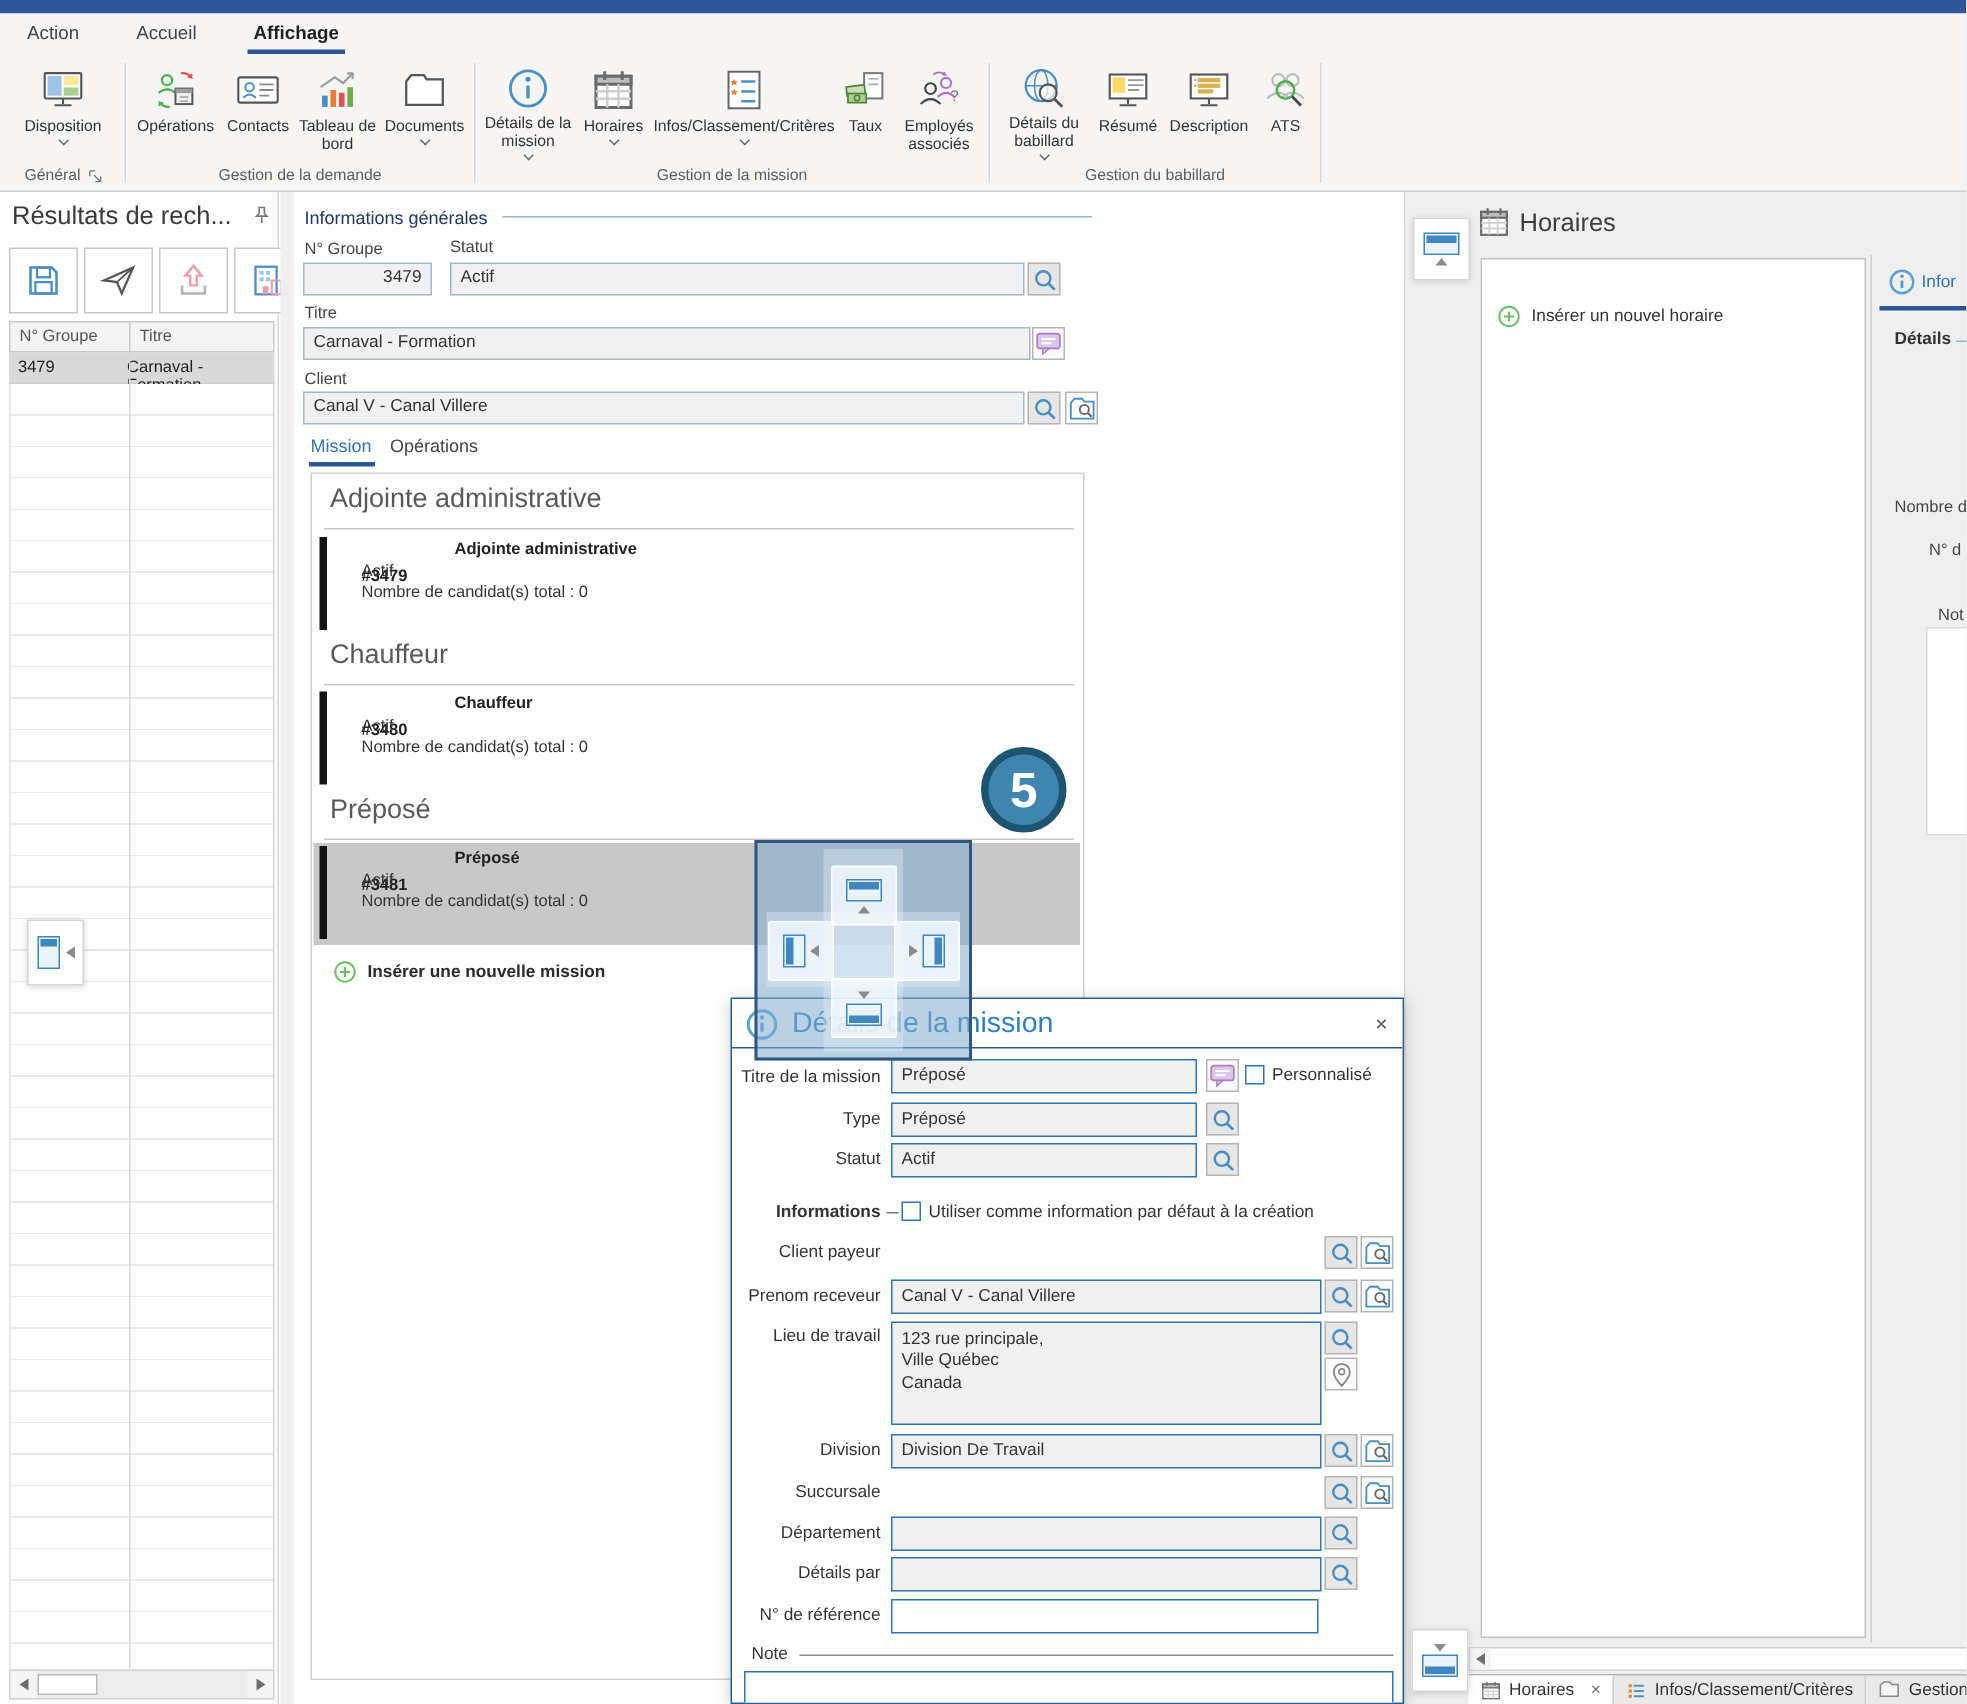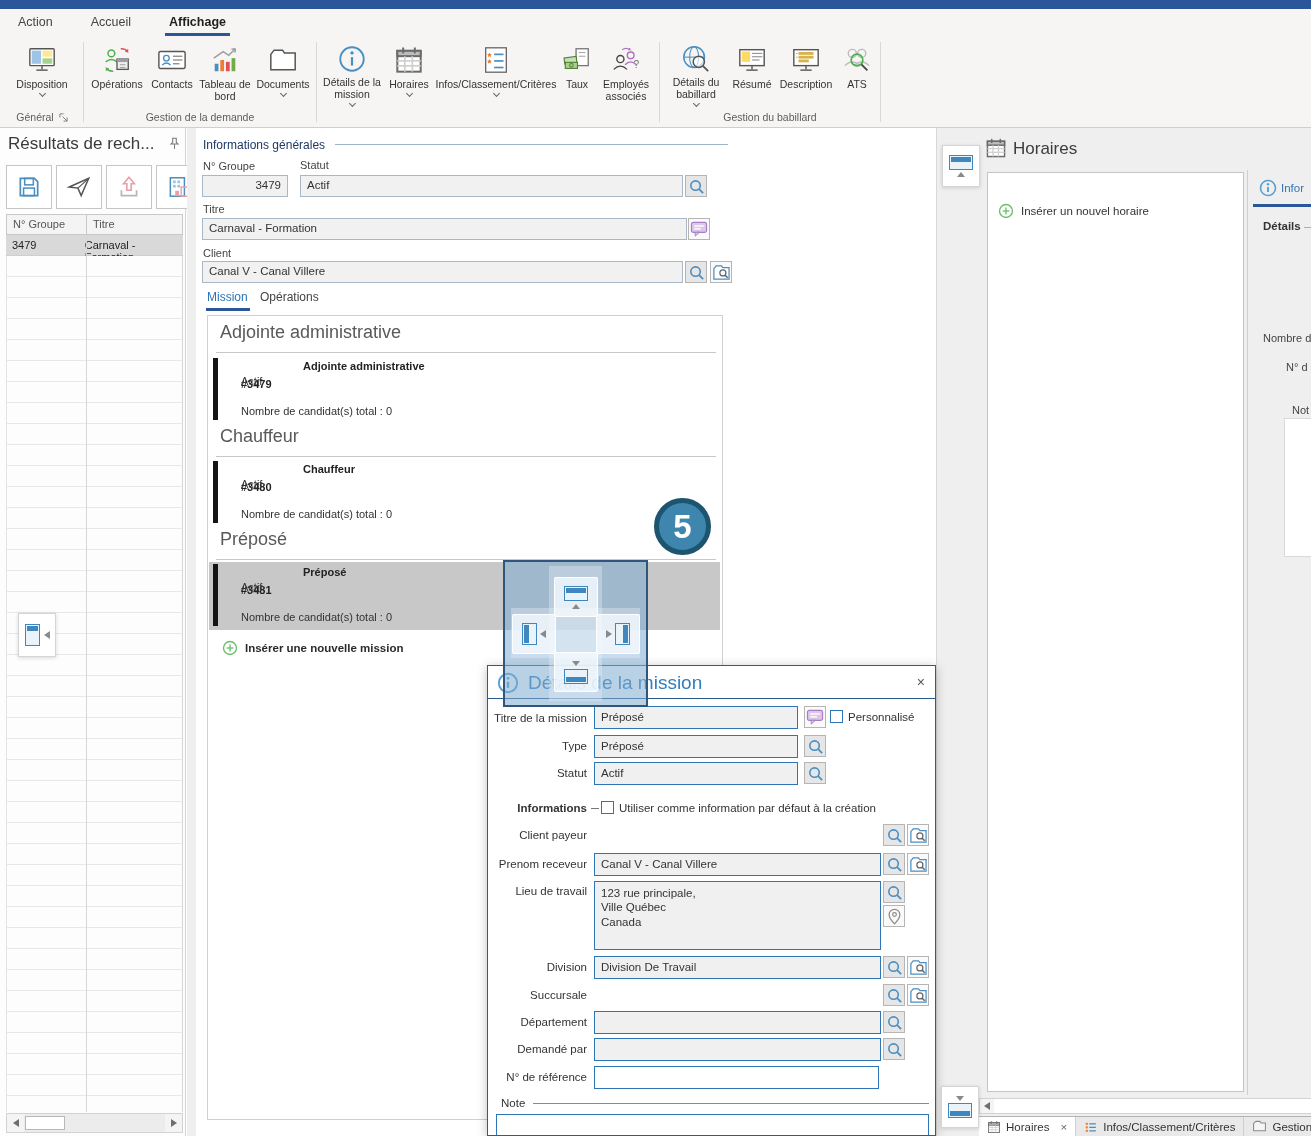--- a/index.html
+++ b/index.html
@@ -63,21 +63,21 @@
   .mtab-underline { position:absolute; left:10px; top:180px; width:44px; height:3px; background:#2b579a; }
   .mcontainer { position:absolute; left:11px; top:187px; width:516px; height:805px; background:#fff; border:1px solid #d0d0d0; }
   .msec-h { position:absolute; left:12px; font-size:18px; color:#595959; }
   .msec-hr { position:absolute; left:8px; width:500px; height:1px; background:#c8c8c8; }
   .mitem { position:absolute; left:1px; width:511px; height:68px; }
   .mitem.selected { background:#c8c8c8; }
   .mbar { position:absolute; left:4px; top:2px; width:5px; height:62px; background:#141414; }
   .mid { position:absolute; left:32px; top:22px; font-size:11px; font-weight:bold; color:#222; }
   .mname { position:absolute; left:94px; top:4px; font-size:11px; font-weight:bold; color:#222; }
   .mstat { position:absolute; left:32px; top:19px; font-size:11px; color:#333; }
-  .mtot { position:absolute; left:32px; top:33px; font-size:11px; color:#333;margin-top:16px; }
+  .mtot { position:absolute; left:32px; top:33px; font-size:11px; color:#333; }
 
   
   .dialog { position:absolute; left:487px; top:665px; width:449px; height:471px; background:#fff; border:1px solid #2a5d8f; box-shadow:0 2px 10px rgba(0,0,0,0.25); z-index:20; overflow:hidden; }
   .dlg-head { position:absolute; left:0; top:0; width:100%; height:33px; background:#fff; border-bottom:1px solid #2a5d8f; }
   .dlg-title { position:absolute; left:40px; top:6px; font-size:19px; color:#2f7fc1; }
   .dlg-close { position:absolute; right:10px; top:8px; font-size:14px; color:#555; cursor:default; }
   .dlab { position:absolute; left:0; width:99px; text-align:right; font-size:11.5px; color:#333; white-space:nowrap; }
   .dinp { position:absolute; left:106px; height:23px; background:#f0f0f0; border:1px solid #2e75b6; font-size:11.5px; padding:4px 6px; color:#333; white-space:nowrap; overflow:hidden; }
   .dinp.w1 { width:204px; }
   .dinp.w2 { width:287px; }
@@ -333,20 +333,23 @@
                   <circle cx="21" cy="11" r="3.6" fill="none" stroke="#b06fc4" stroke-width="1.5"></circle>
                   <path d="M15 21 q6-6 12 0" fill="none" stroke="#b06fc4" stroke-width="1.5"></path>
                   <circle cx="10" cy="15" r="3.8" fill="none" stroke="#444" stroke-width="1.5"></circle>
                   <path d="M3 26 q7-7 14 0" fill="none" stroke="#444" stroke-width="1.5"></path>
                   <text x="24" y="24" font-size="11" fill="#777" font-family="Liberation Sans, sans-serif">?</text>
                 </svg>
             </span>
             <span class="rlab">Employés associés</span>
           </div>
         </div>
+        <div class="rglabel">
+            <span>Gestion de la mission</span>
+          </div>
       </div>
       <div class="rsep"></div>
 
       <div class="rgroup">
         <div class="rbtns">
           <div class="rbtn" style="width:66px">
             <span class="ricon">
               <svg width="30" height="30" viewBox="0 0 32 32">
                   <circle cx="14" cy="14" r="11" fill="none" stroke="#4a8fc2" stroke-width="1.6"></circle>
                   <ellipse cx="14" cy="14" rx="4.8" ry="11" fill="none" stroke="#4a8fc2" stroke-width="1.1"></ellipse>
@@ -715,21 +718,21 @@
       </div>
 
     <div class="dlab" style="top:350px">Département</div>
     <div class="dinp w2" style="top:345px"></div>
     <div class="sqbtn" style="left:395px; top:345px">
         <svg width="17" height="17" viewBox="0 0 18 18">
           <use href="#i-mag"></use>
         </svg>
       </div>
 
-    <div class="dlab" style="top:377px">Demandé par</div>
+    <div class="dlab" style="top:377px">Détails par</div>
     <div class="dinp w2" style="top:372px"></div>
     <div class="sqbtn" style="left:395px; top:372px">
         <svg width="17" height="17" viewBox="0 0 18 18">
           <use href="#i-mag"></use>
         </svg>
       </div>
 
     <div class="dlab" style="top:405px">N° de référence</div>
     <div class="dinp white" style="top:400px; width:285px"></div>
 

